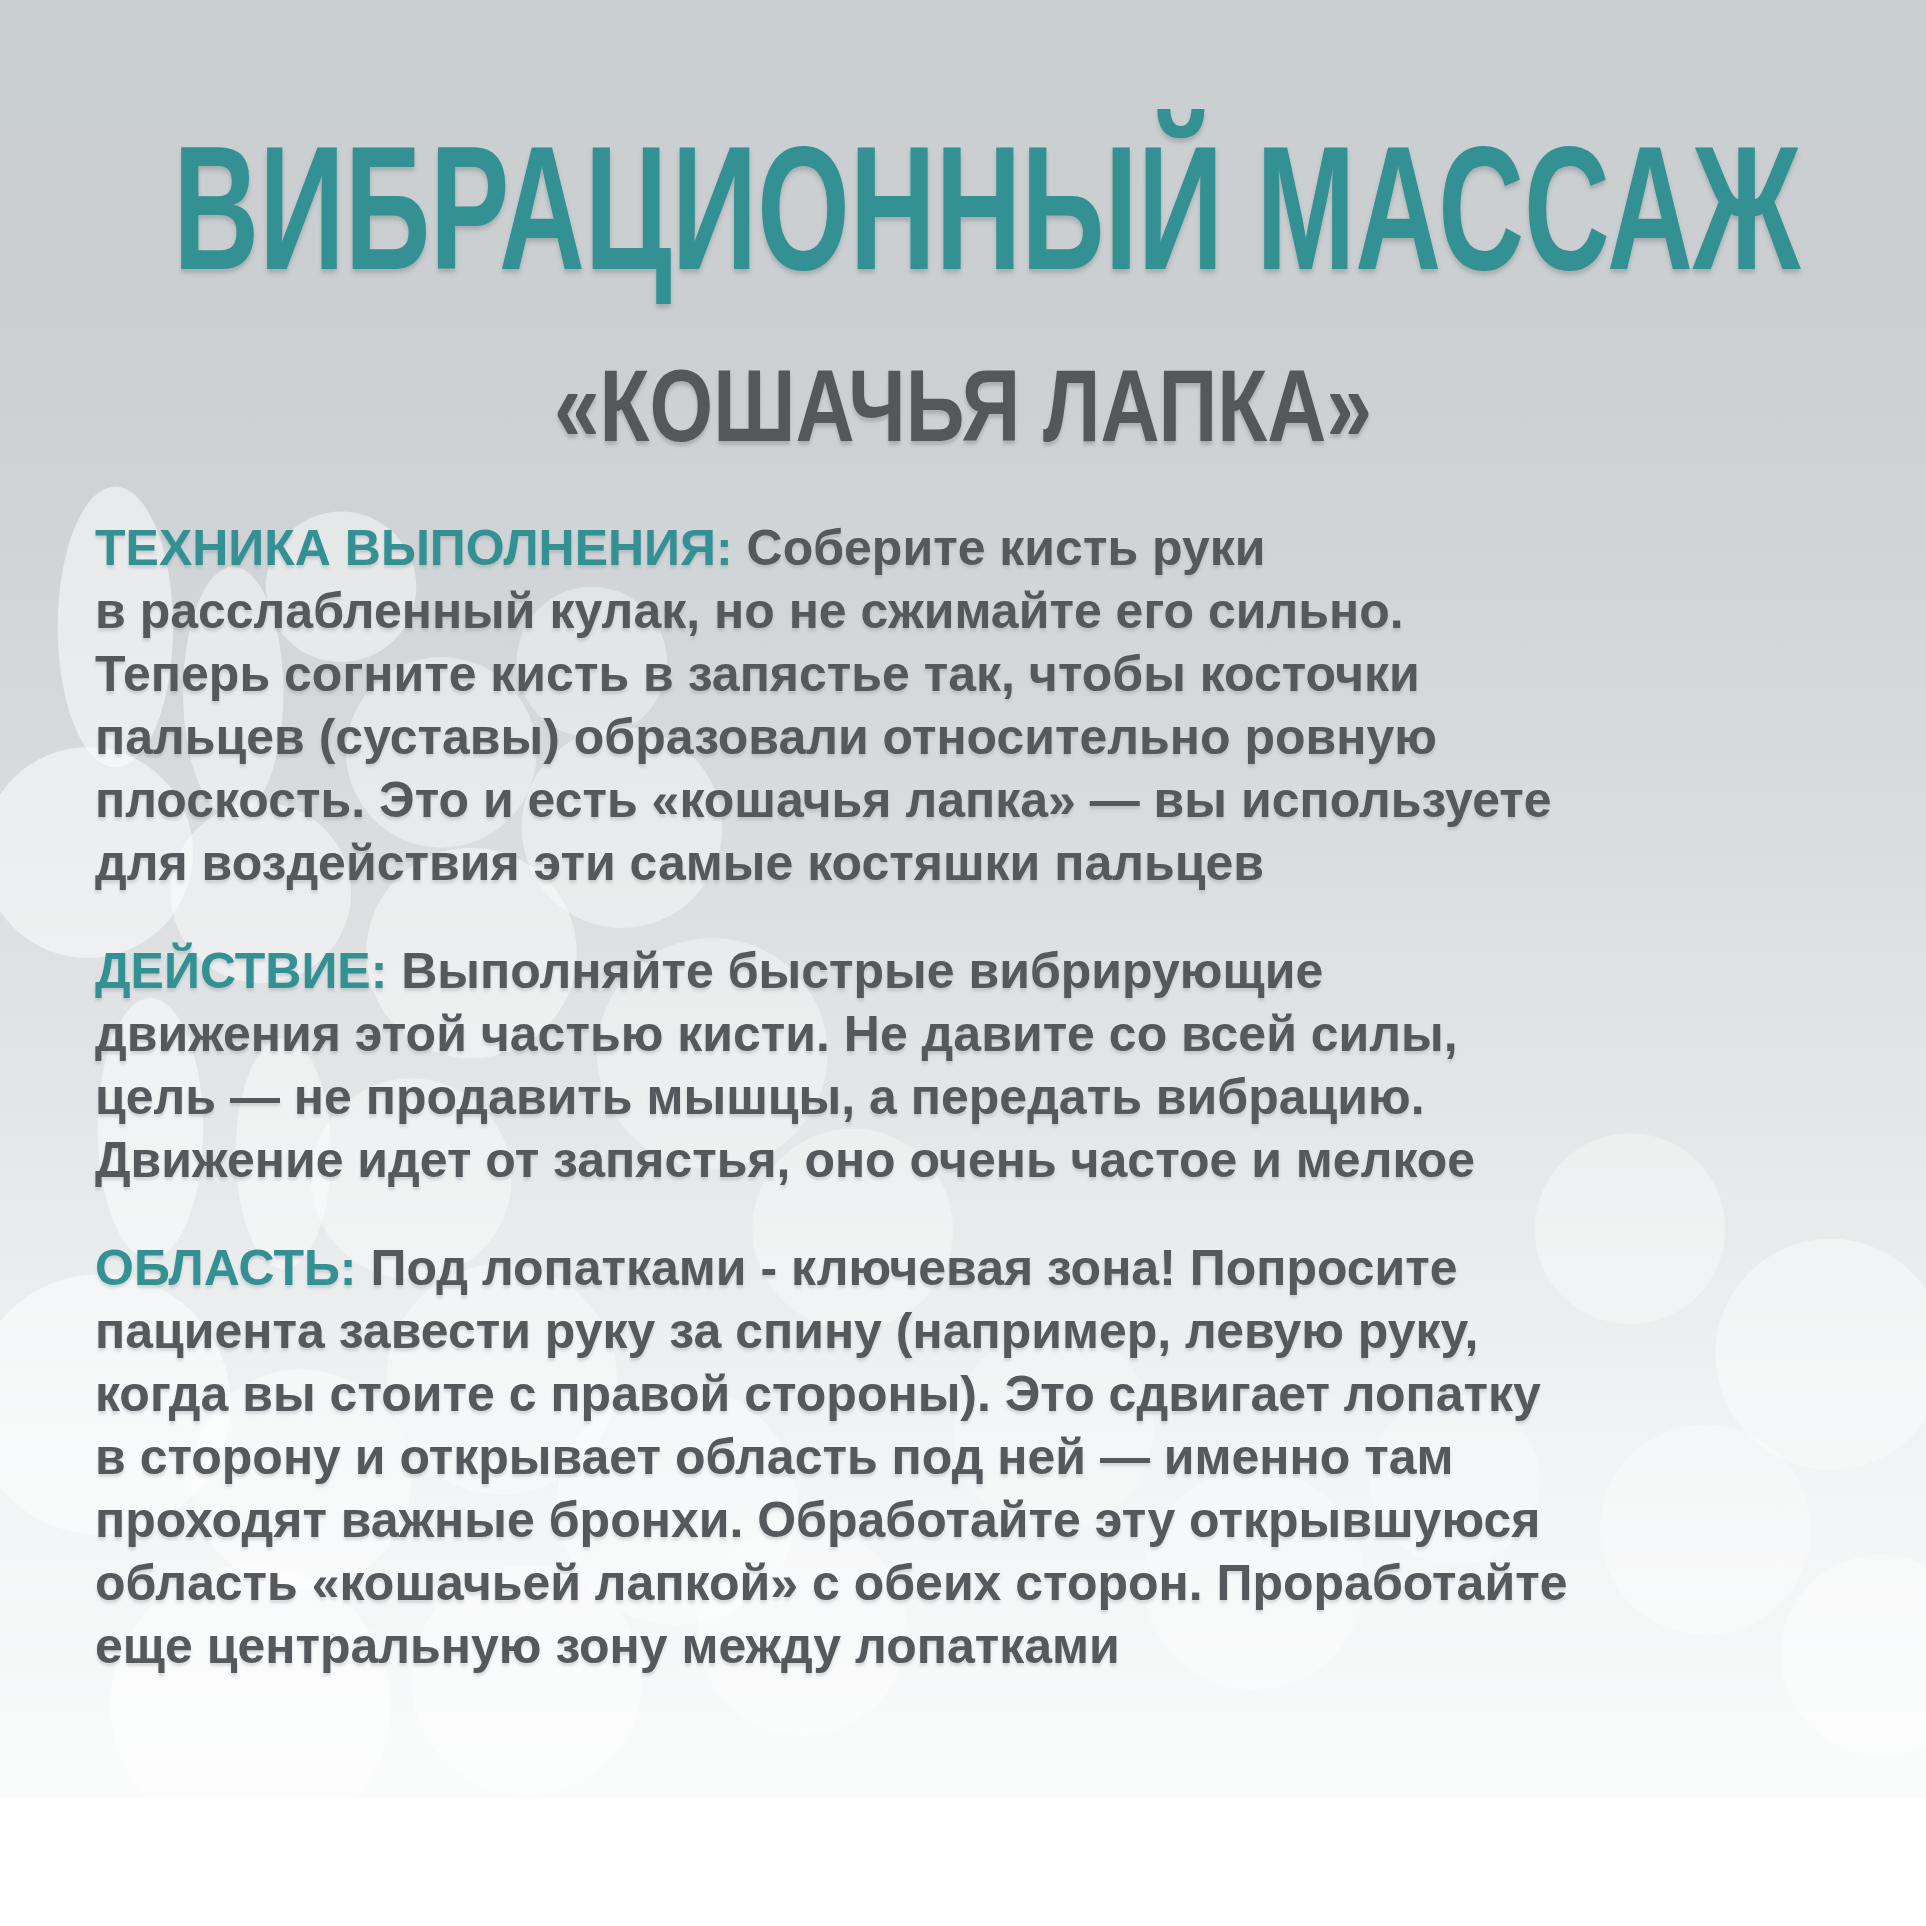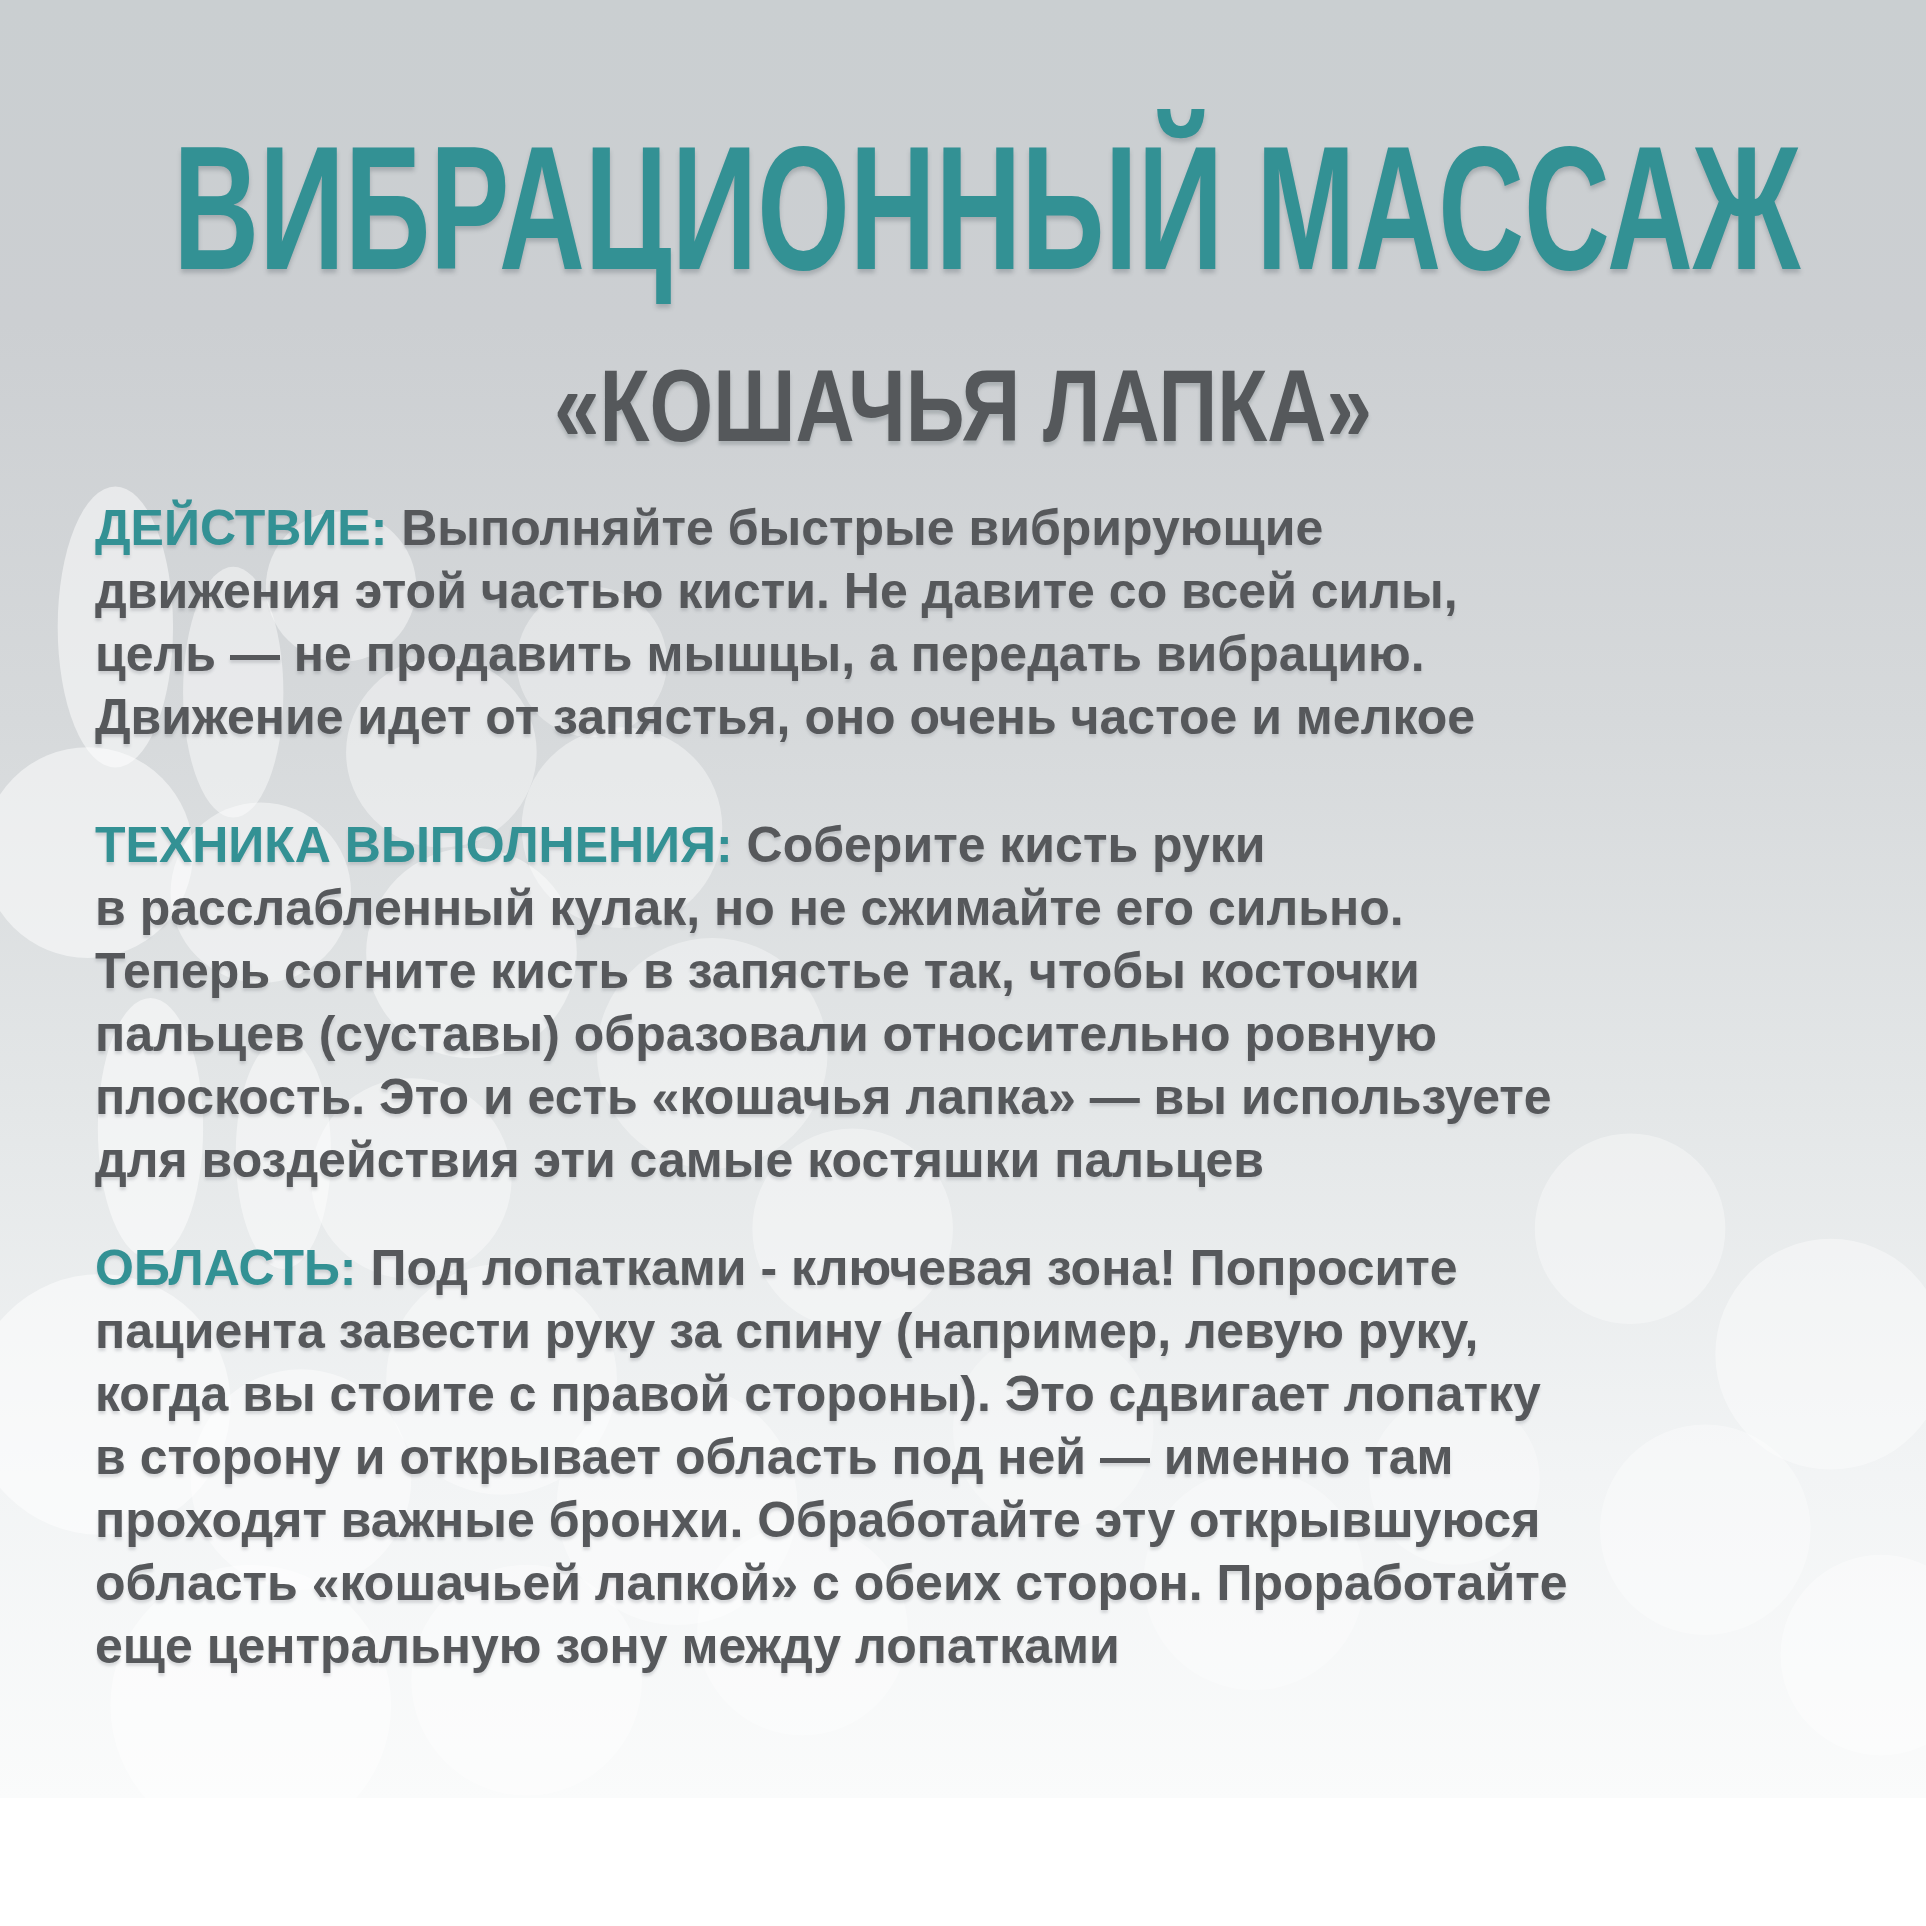--- a/index.html
+++ b/index.html
@@ -119,31 +119,31 @@
   </svg>
 
   <main class="content">
 
     <h1 class="title">ВИБРАЦИОННЫЙ МАССАЖ</h1>
 
     <h2 class="subtitle">«КОШАЧЬЯ ЛАПКА»</h2>
 
     <div class="sections">
 
-      <p class="para"><span class="label">ДЕЙСТВИЕ:</span> <span class="text">Выполняйте быстрые вибрирующие
-движения этой частью кисти. Не давите со всей силы,
-цель — не продавить мышцы, а передать вибрацию.
-Движение идет от запястья, оно очень частое и мелкое</span></p>
-
       <p class="para first"><span class="label">ТЕХНИКА ВЫПОЛНЕНИЯ:</span> <span class="text">Соберите кисть руки
 в расслабленный кулак, но не сжимайте его сильно.
 Теперь согните кисть в запястье так, чтобы косточки
 пальцев (суставы) образовали относительно ровную
 плоскость. Это и есть «кошачья лапка» — вы используете
 для воздействия эти самые костяшки пальцев</span></p>
+
+      <p class="para"><span class="label">ДЕЙСТВИЕ:</span> <span class="text">Выполняйте быстрые вибрирующие
+движения этой частью кисти. Не давите со всей силы,
+цель — не продавить мышцы, а передать вибрацию.
+Движение идет от запястья, оно очень частое и мелкое</span></p>
 
       <p class="para"><span class="label">ОБЛАСТЬ:</span> <span class="text">Под лопатками - ключевая зона! Попросите
 пациента завести руку за спину (например, левую руку,
 когда вы стоите с правой стороны). Это сдвигает лопатку
 в сторону и открывает область под ней — именно там
 проходят важные бронхи. Обработайте эту открывшуюся
 область «кошачьей лапкой» с обеих сторон. Проработайте
 еще центральную зону между лопатками</span></p>
 
 

